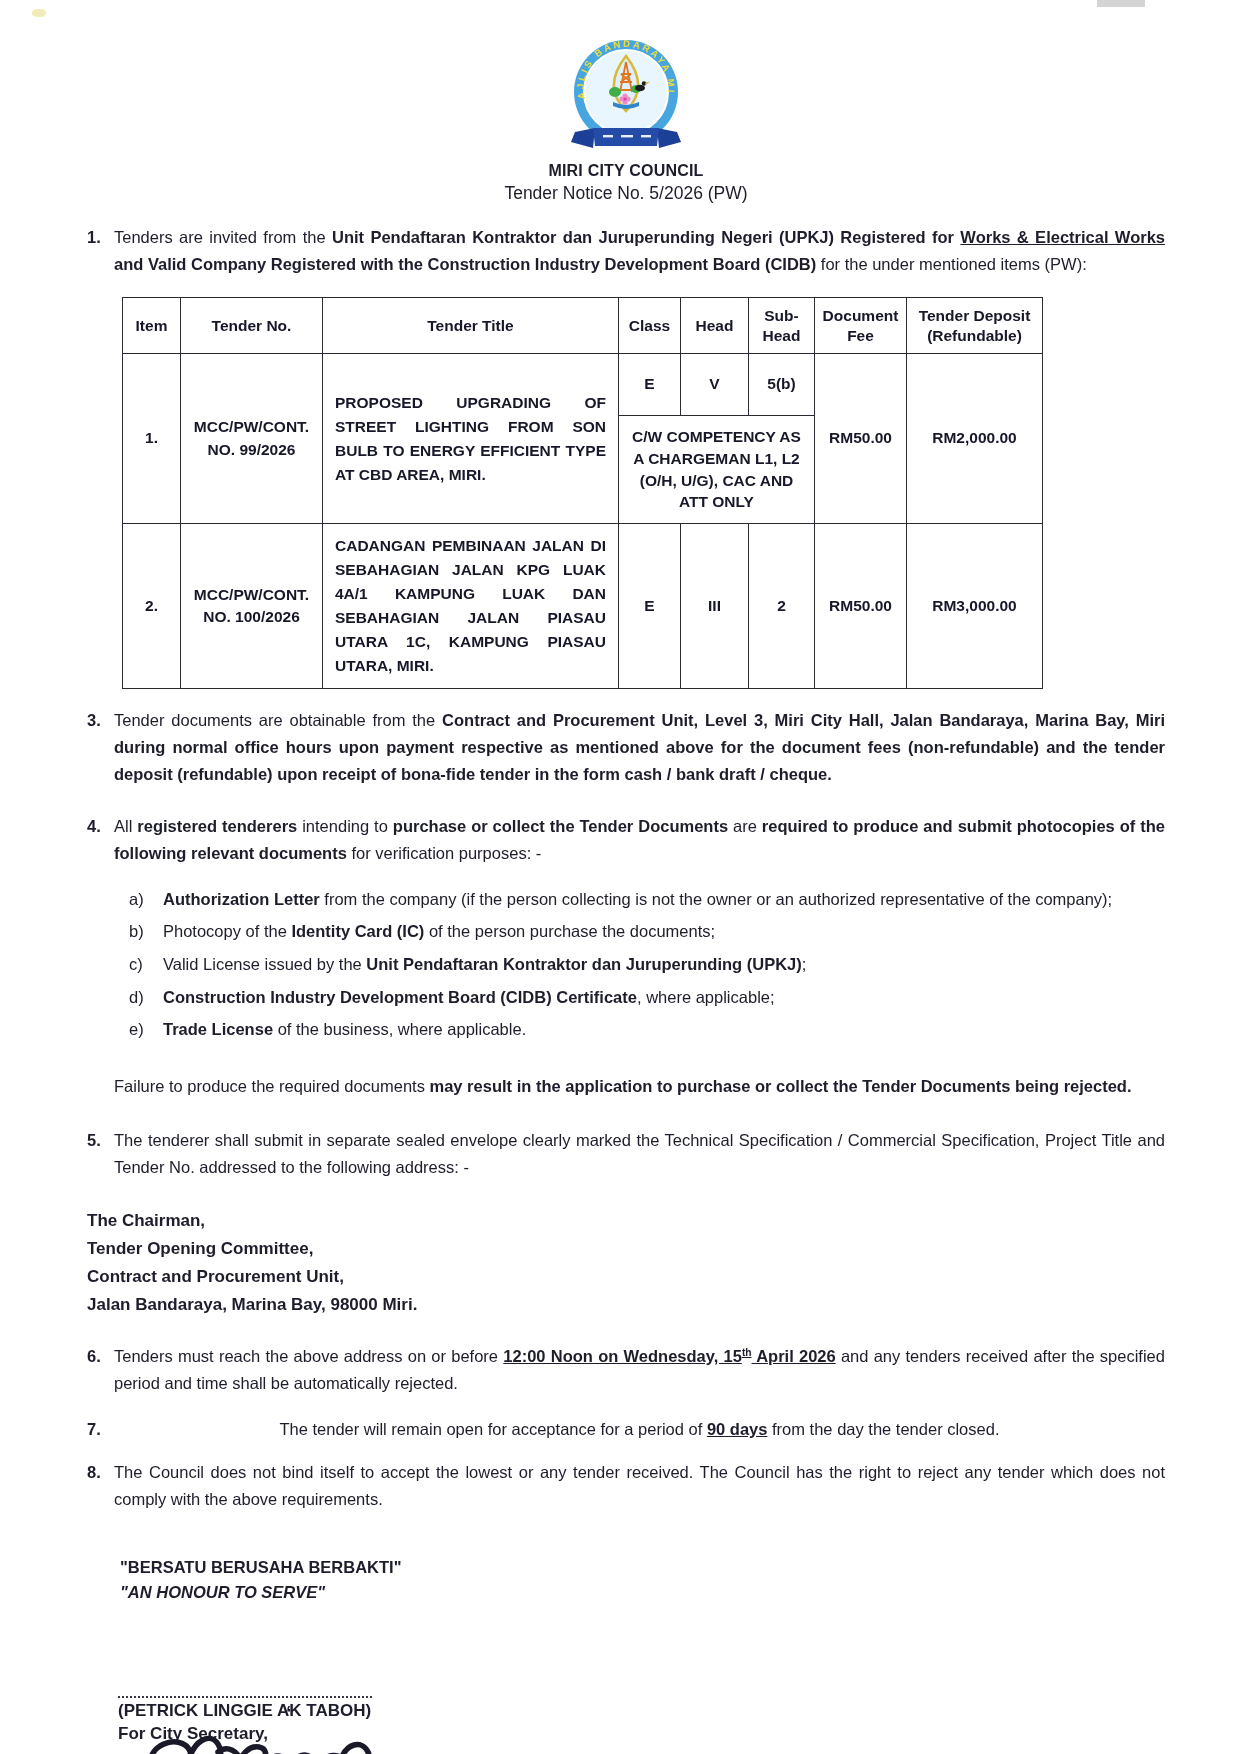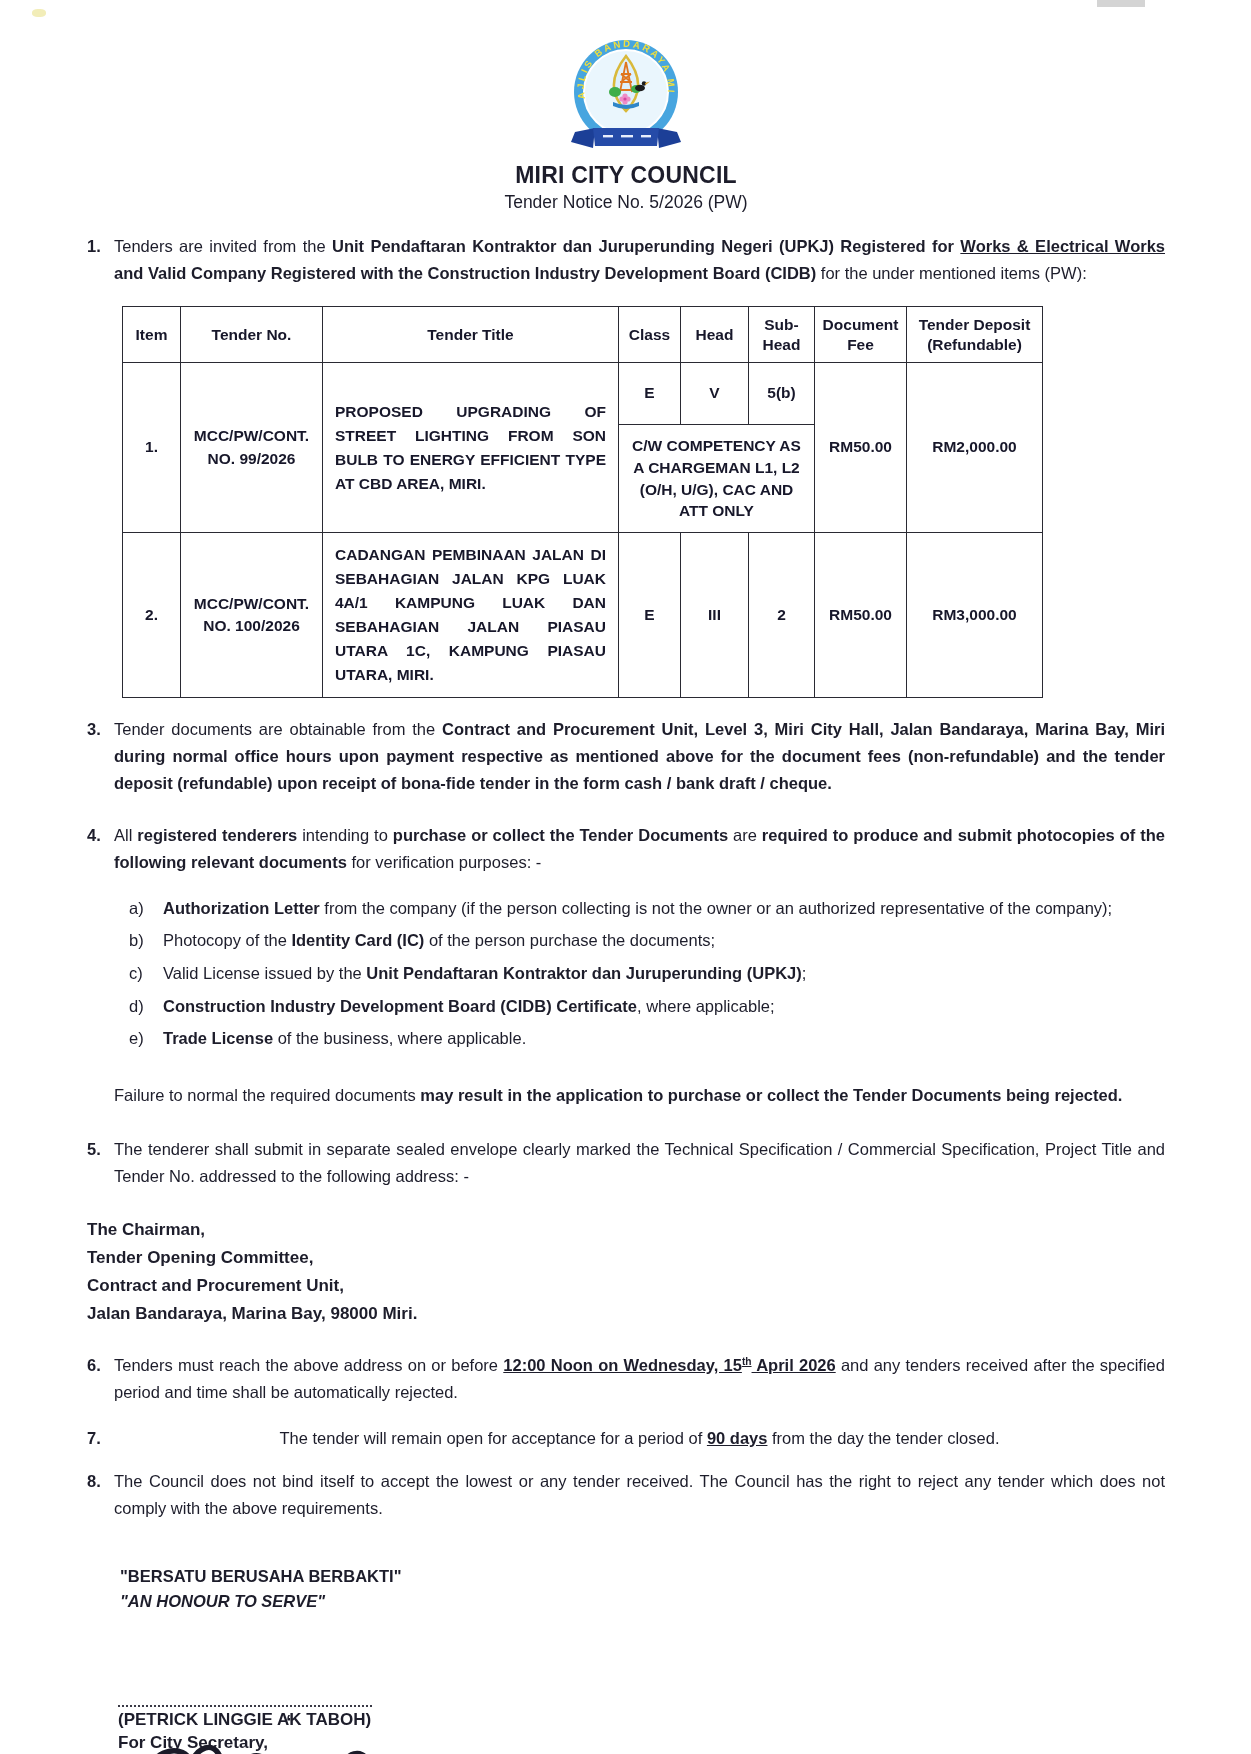--- a/index.html
+++ b/index.html
@@ -10,21 +10,21 @@
     background:#ffffff; overflow:hidden;
     padding:36px 86px 0 87px;
   }
   
   .artifact-grey { position:absolute; top:0; left:1097px; width:48px; height:7px; background:#bdbdbd; opacity:.65; }
   .artifact-yellow { position:absolute; top:9px; left:32px; width:14px; height:8px; background:#efe9a6; opacity:.8; border-radius:40%; }
 
   
   .header { text-align:center; }
   .logo-wrap { display:flex; justify-content:center; }
-  .org-name { font-size:23px; font-weight:700; letter-spacing:.2px; margin-top:2px; }
+  .org-name { font-size:16px; font-weight:700; letter-spacing:.2px; margin-top:2px; }
   .notice-no { font-size:17.5px; font-weight:400; margin-top:3px; }
 
   
   .clause { display:flex; margin-top:22px; }
   .clause .num { flex:0 0 27px; font-weight:700; font-size:16.5px; line-height:1.62; }
   .clause .body { flex:1; font-size:16.5px; line-height:1.62; text-align:justify; }
   .clause .body.no-justify { text-align:center; }
   sup { font-size:.62em; line-height:0; }
 
   
@@ -206,21 +206,21 @@
     <div class="subitem">
       <div class="slabel">d)</div>
       <div class="sbody"><span style="font-weight: 700;">Construction Industry Development Board (CIDB) Certificate</span><span>, where applicable;</span></div>
     </div>
     <div class="subitem">
       <div class="slabel">e)</div>
       <div class="sbody"><span style="font-weight: 700;">Trade License</span><span> of the business, where applicable.</span></div>
     </div>
   </div>
 
-  <div class="plain-para"><span>Failure to normal the required documents </span><span style="font-weight: 700;">may result in the application to purchase or collect the Tender Documents being rejected.</span></div>
+  <div class="plain-para"><span>Failure to produce the required documents </span><span style="font-weight: 700;">may result in the application to purchase or collect the Tender Documents being rejected.</span></div>
 
   <div class="clause" style="margin-top:28px;">
     <div class="num">5.</div>
     <div class="body"><span>The tenderer shall submit in separate sealed envelope clearly marked the Technical Specification / Commercial Specification, Project Title and Tender No. addressed to the following address: -</span></div>
   </div>
 
   <div class="address">
     <div>The Chairman,</div>
     <div>Tender Opening Committee,</div>
     <div>Contract and Procurement Unit,</div>

